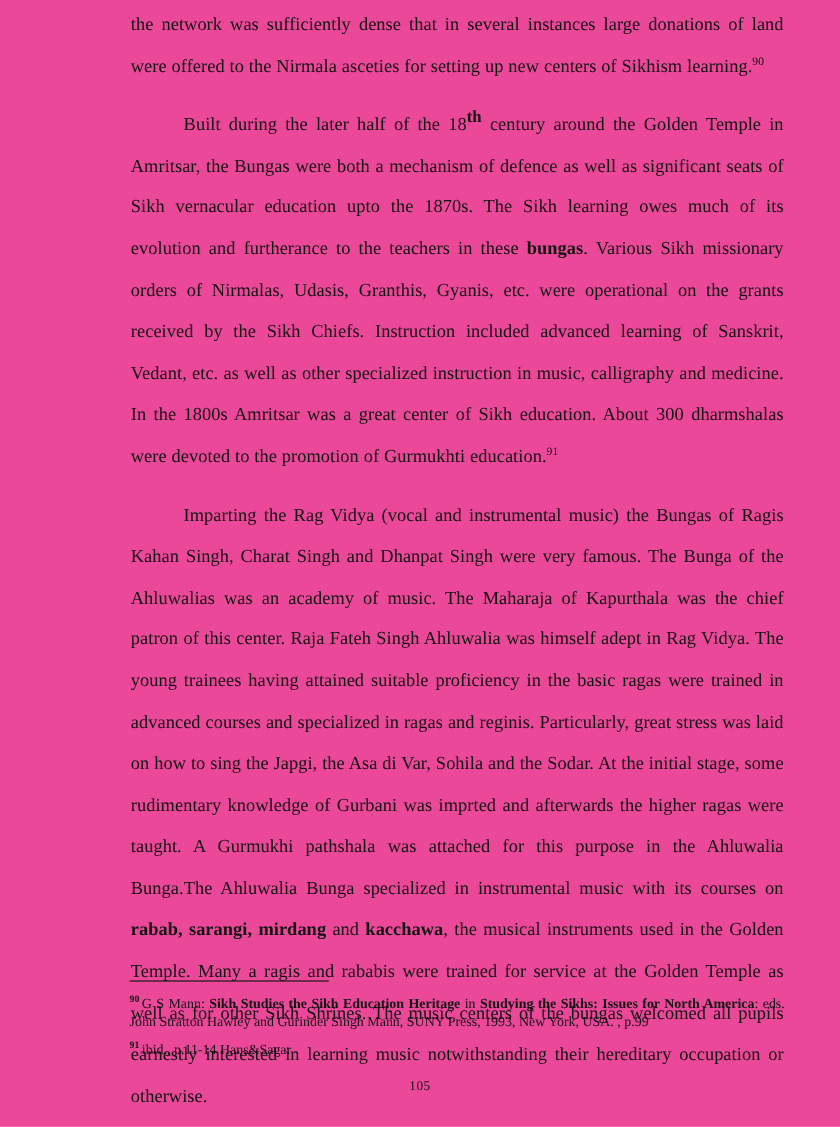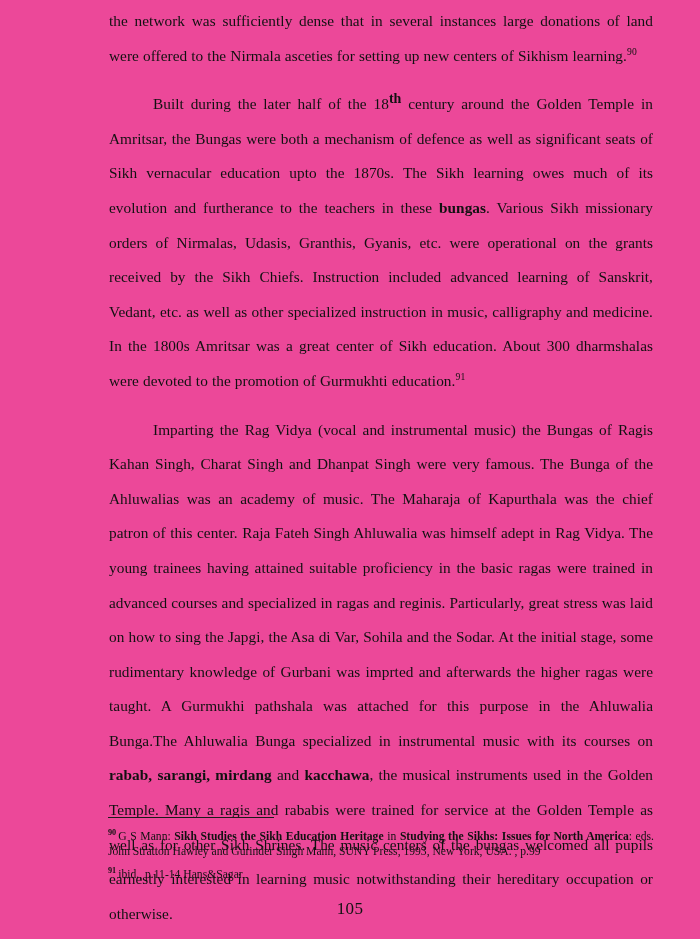--- a/index.html
+++ b/index.html
@@ -95,21 +95,21 @@
     font-weight: bold;
     margin-right: 2px;
   }
 
   .folio {
     position: absolute;
     left: 0;
     top: 899px;
     width: 700px;
     text-align: center;
-    font-size: 17px;
+    font-size: 11px;
     letter-spacing: 0.4px;
   }
 </style>
 </head>
 <body>
 
 <div class="page">
 
   <div class="body-col">
 

